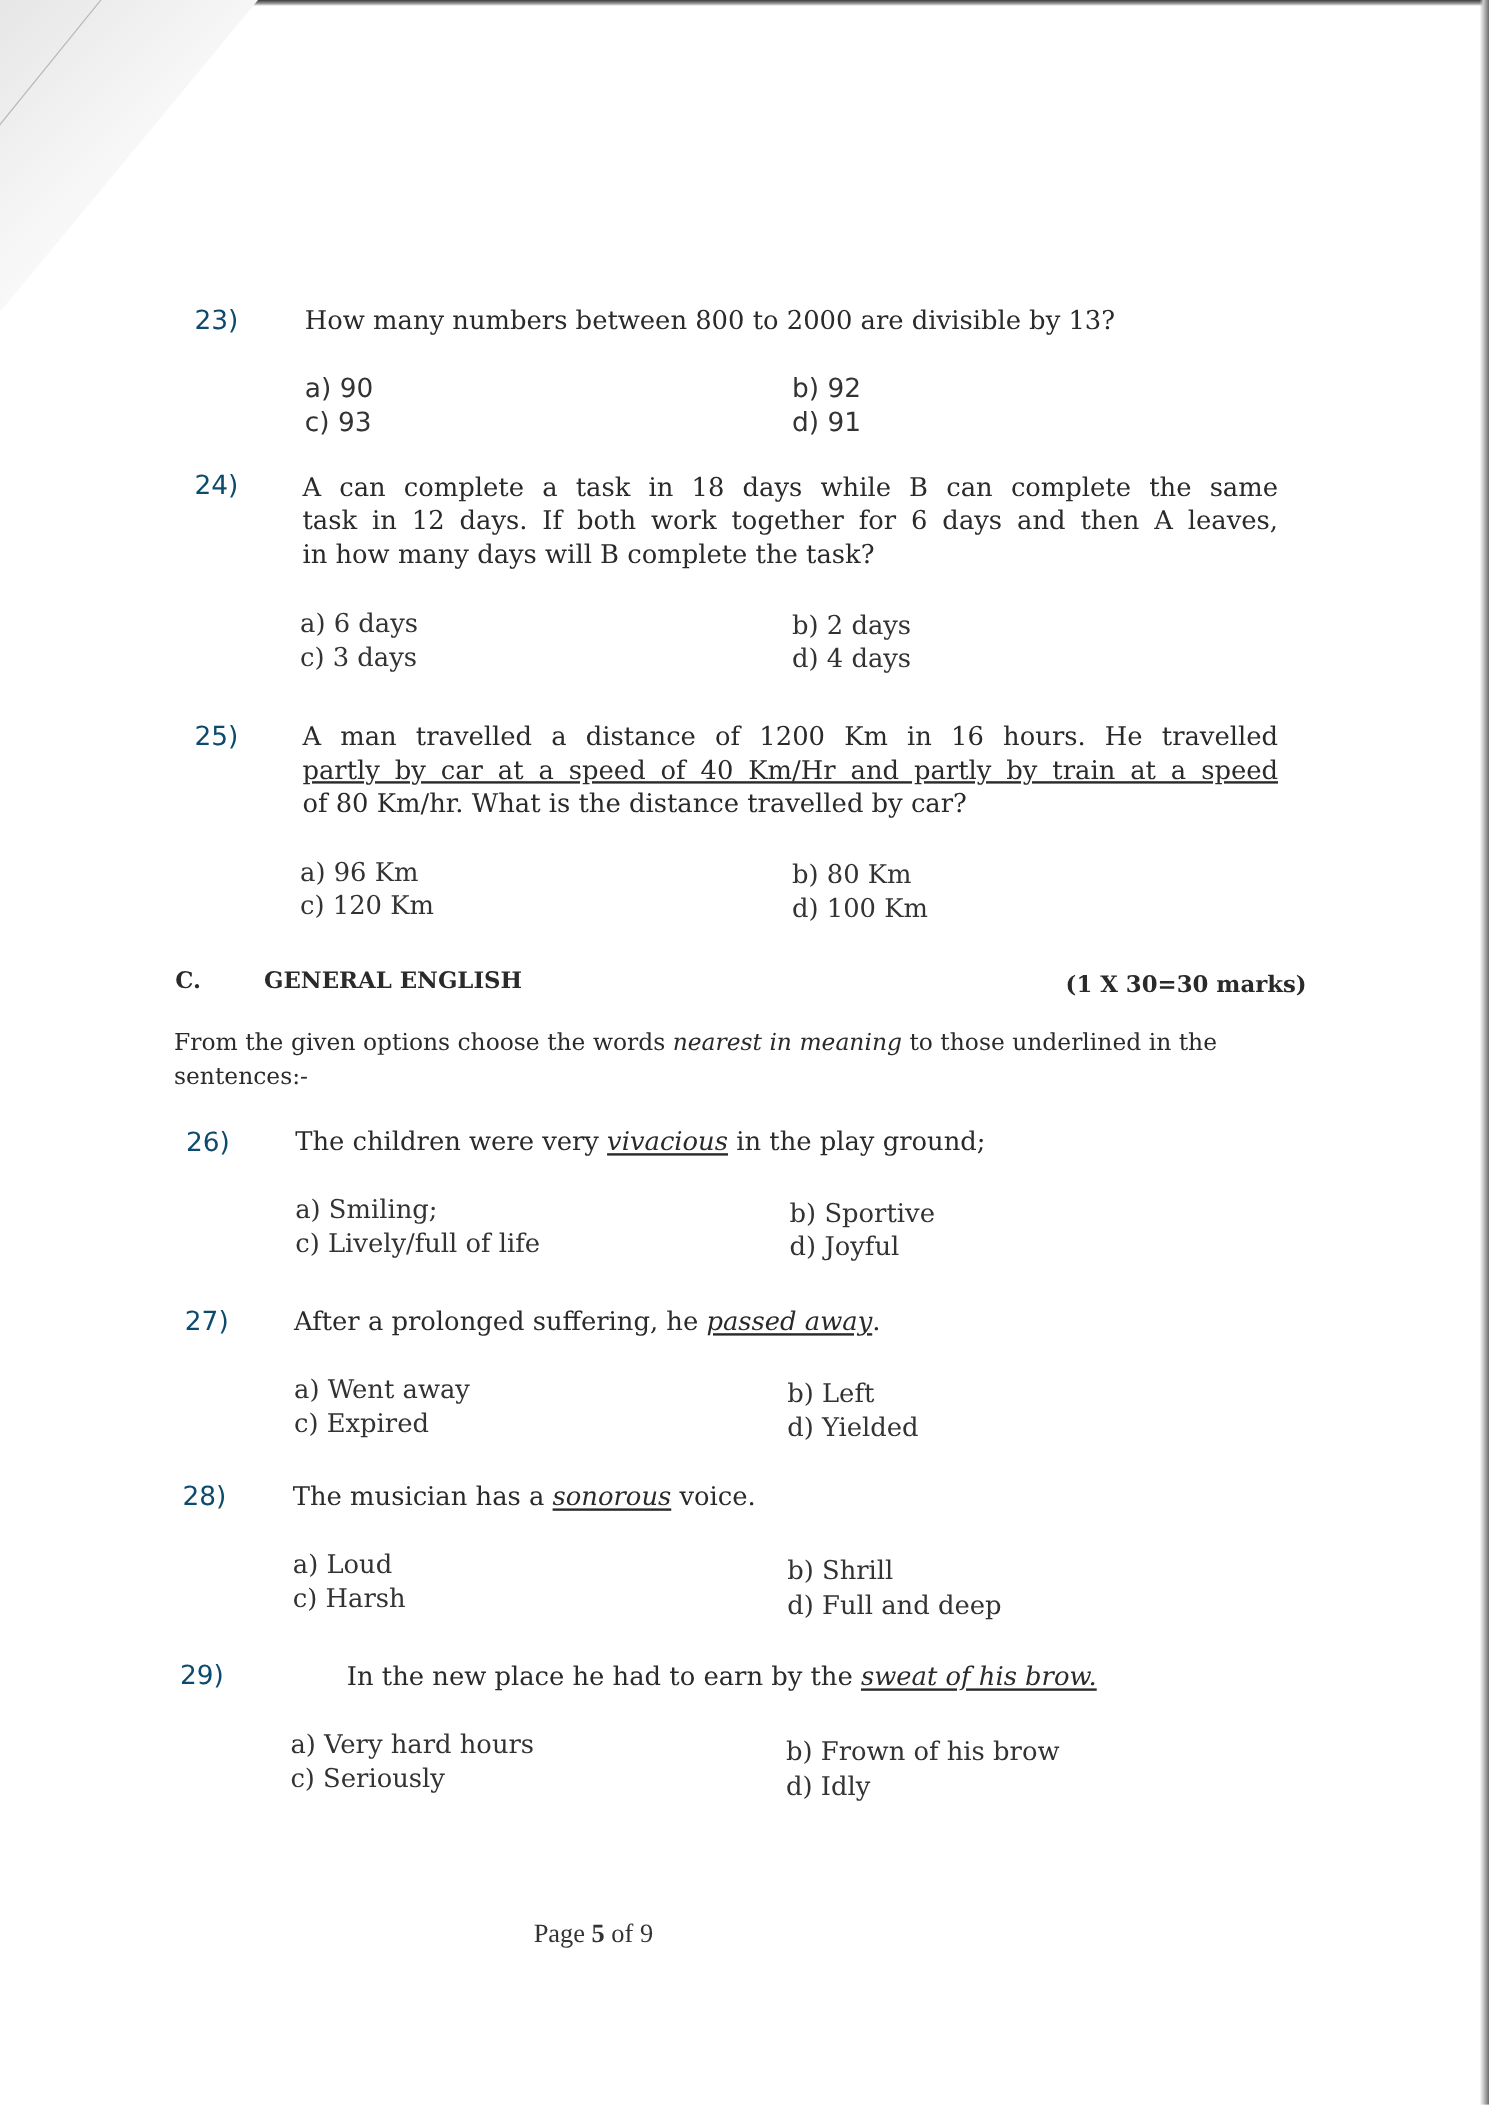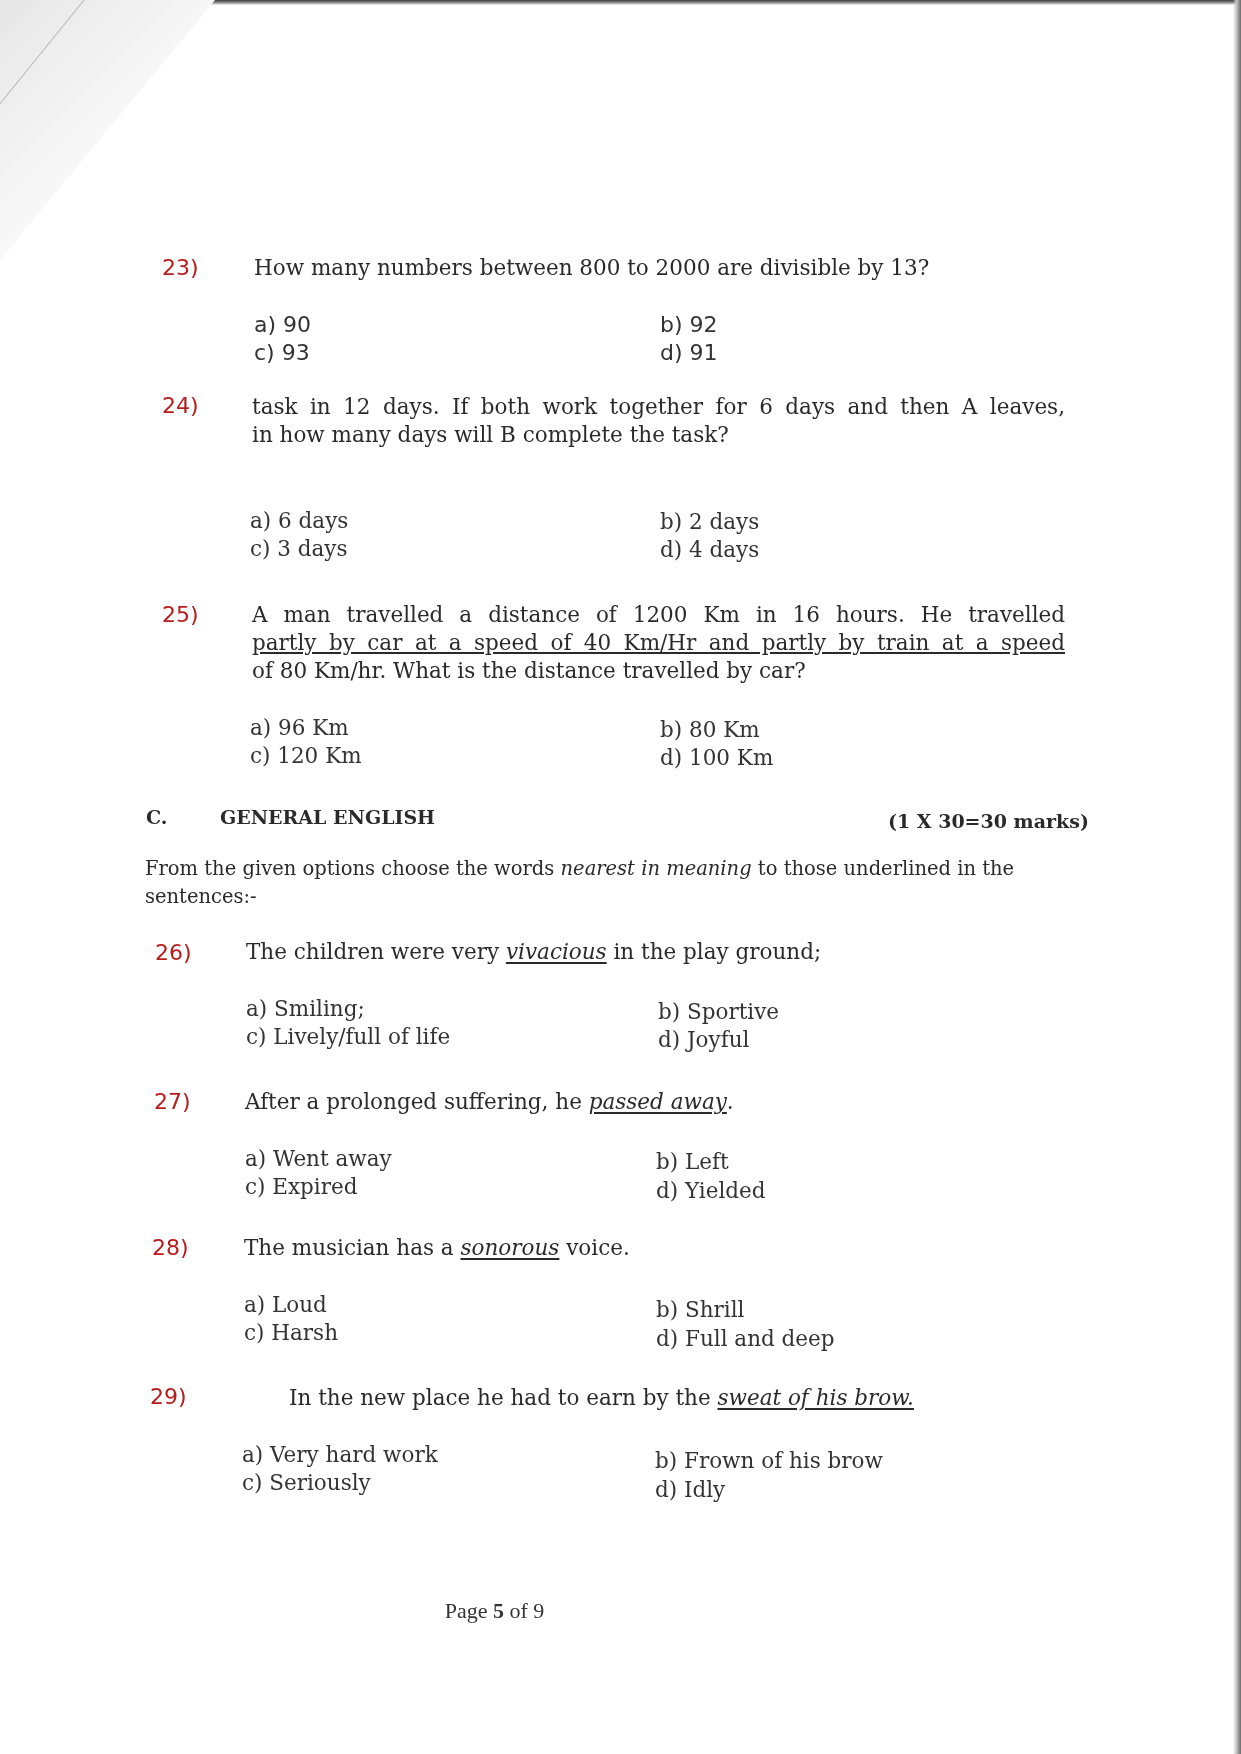--- a/index.html
+++ b/index.html
@@ -22,21 +22,21 @@
       background: linear-gradient(135deg, #e6e6e6 0%, #f6f6f6 45%, #ffffff 80%);
       clip-path: polygon(0 0, 100% 0, 0 100%);
     }
     .scan-corner-line {
       position: absolute; left: -20px; top: 128px; width: 330px; height: 1px;
       background: #b8b8b8; transform: rotate(-51deg); transform-origin: left center;
     }
 
     .q-num {
       position: absolute; font-family: "DejaVu Sans", "Liberation Sans", sans-serif;
-      font-size: 22px; color: #b91c1c;
+      font-size: 22px; color: #0c4a6e;
     }
     .q-text {
       position: absolute; font-size: 21.5px; line-height: 28px; color: #2a2a2a;
     }
     .opt {
       position: absolute; font-size: 22px; line-height: 28px; color: #333;
       font-family: "DejaVu Sans", "Liberation Sans", sans-serif;
     }
     .opt.serif { font-family: "DejaVu Serif", "Liberation Serif", serif; font-size: 21.5px; }
     .underline-italic { font-style: italic; text-decoration: underline; text-underline-offset: 3px; }
@@ -69,20 +69,21 @@
   <span class="q-text" style="left:254px; top:254px;">How many numbers between 800 to 2000 are divisible by 13?</span>
   <span class="opt" style="left:254px; top:311px;">a) 90</span>
   <span class="opt" style="left:660px; top:311px;">b) 92</span>
   <span class="opt" style="left:254px; top:339px;">c) 93</span>
   <span class="opt" style="left:660px; top:339px;">d) 91</span>
 </div>
 
 <div>
   <span class="q-num" style="left:162px; top:393px;">24)</span>
   <div class="q-text" style="left:252px; top:393px; width:813px;">
+    <div style="text-align:justify; text-align-last:justify;">A can complete a task in 18 days while B can complete the same</div>
     <div style="text-align:justify; text-align-last:justify;">task in 12 days. If both work together for 6 days and then A leaves,</div>
     <div>in how many days will B complete the task?</div>
   </div>
   <span class="opt serif" style="left:250px; top:507px;">a) 6 days</span>
   <span class="opt serif" style="left:660px; top:508px;">b) 2 days</span>
   <span class="opt serif" style="left:250px; top:535px;">c) 3 days</span>
   <span class="opt serif" style="left:660px; top:536px;">d) 4 days</span>
 </div>
 
 <div>
@@ -128,21 +129,21 @@
   <span class="q-text" style="left:244px; top:1234px;"><span>The musician has a </span><span class="underline-italic">sonorous</span><span> voice.</span></span>
   <span class="opt serif" style="left:244px; top:1291px;">a) Loud</span>
   <span class="opt serif" style="left:656px; top:1296px;">b) Shrill</span>
   <span class="opt serif" style="left:244px; top:1319px;">c) Harsh</span>
   <span class="opt serif" style="left:656px; top:1325px;">d) Full and deep</span>
 </div>
 
 <div>
   <span class="q-num" style="left:150px; top:1384px;">29)</span>
   <span class="q-text" style="left:242px; top:1384px;margin-left:47px;"><span>In the new place he had to earn by the </span><span class="underline-italic">sweat of his brow.</span><span></span></span>
-  <span class="opt serif" style="left:242px; top:1441px;">a) Very hard work</span>
+  <span class="opt serif" style="left:242px; top:1441px;">a) Very hard hours</span>
   <span class="opt serif" style="left:655px; top:1447px;">b) Frown of his brow</span>
   <span class="opt serif" style="left:242px; top:1469px;">c) Seriously</span>
   <span class="opt serif" style="left:655px; top:1476px;">d) Idly</span>
 </div>
 
 <div class="footer">
   <span>Page</span>
   <b>5</b>
   <span>of</span>
   <span>9</span>

